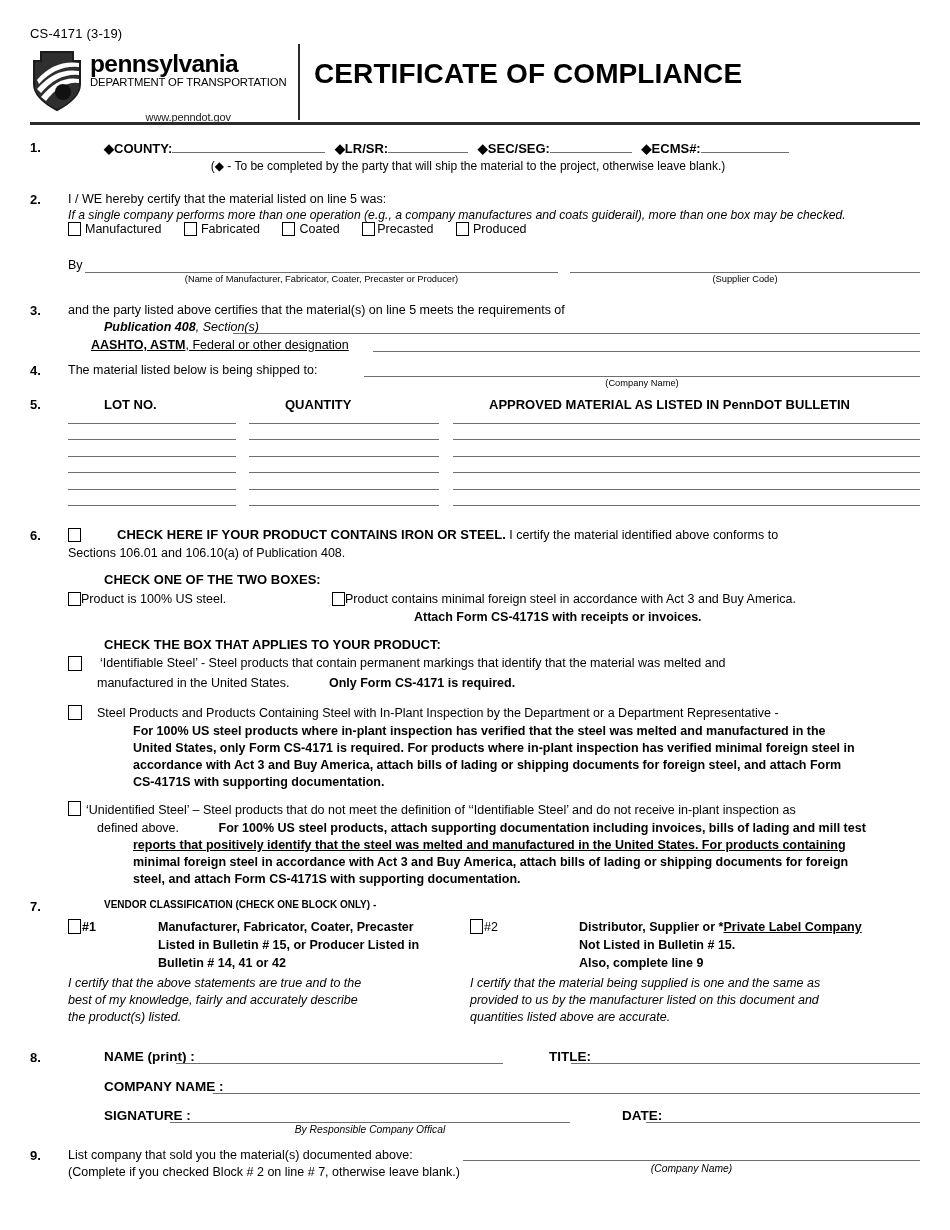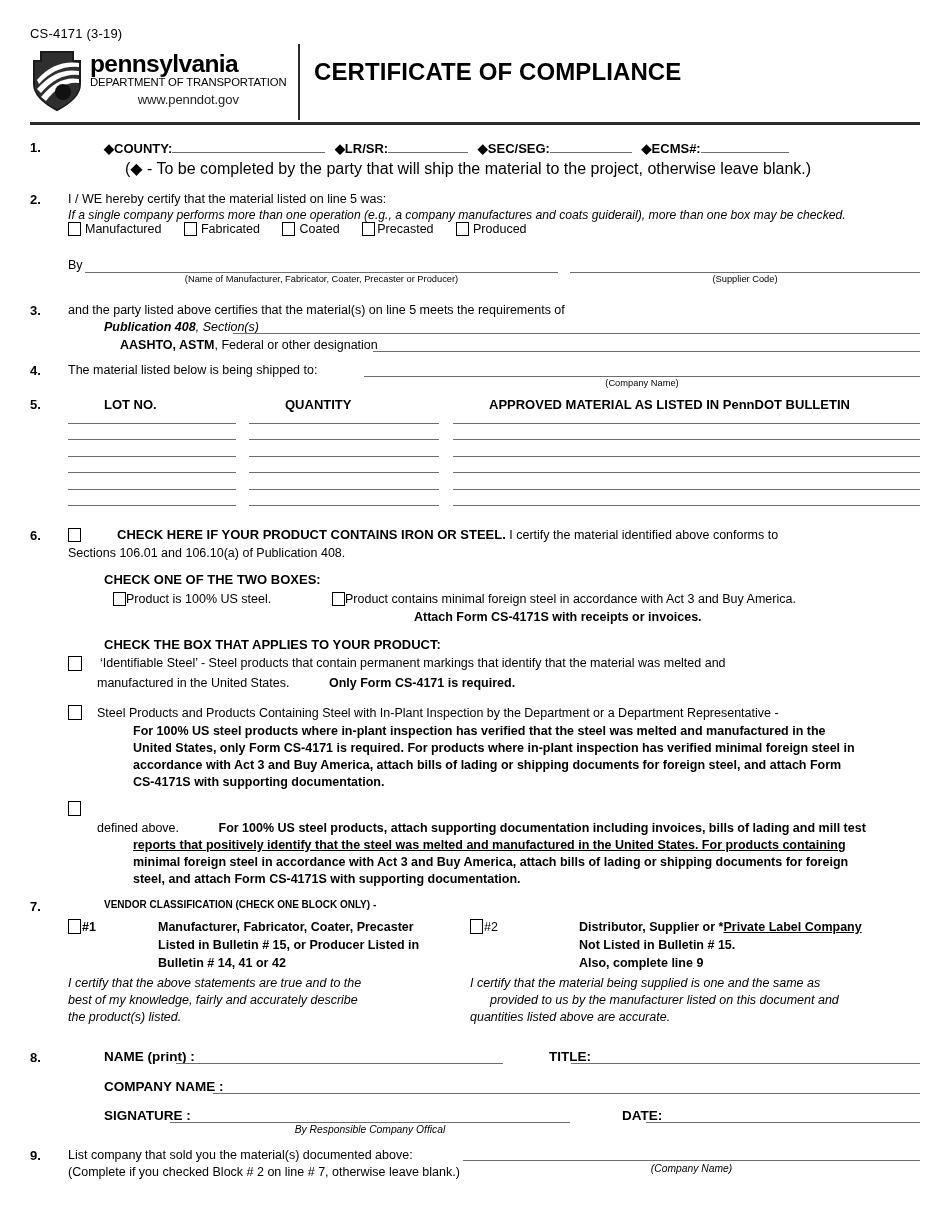--- a/index.html
+++ b/index.html
@@ -13,23 +13,23 @@
   }
   .page{position:relative;width:950px;height:1230px;overflow:hidden;}
 
   
   .formcode{position:absolute;left:30px;top:26px;font-size:13px;letter-spacing:.2px;}
   .logoblock{position:absolute;left:30px;top:50px;width:258px;height:66px;}
   .keystone{position:absolute;left:2px;top:0;width:50px;height:62px;}
   .penntext{position:absolute;left:60px;top:1px;}
   .pennname{font-size:24.5px;font-weight:bold;letter-spacing:-0.6px;line-height:26px;}
   .penndept{font-size:11.3px;letter-spacing:-0.15px;line-height:13px;margin-top:-1px;}
-  .pennurl{font-size:13px;text-align:center;margin-top:3px;letter-spacing:-.1px;color:#222;}
+  .pennurl{font-size:11px;text-align:center;margin-top:22px;letter-spacing:-.1px;color:#222;}
   .vrule{position:absolute;left:298px;top:44px;width:2px;height:76px;background:#2b2b2b;}
-  .doctitle{position:absolute;left:314px;top:58px;font-size:24px;font-weight:bold;letter-spacing:.1px;}
+  .doctitle{position:absolute;left:314px;top:58px;font-size:28px;font-weight:bold;letter-spacing:.1px;}
   .hrule{position:absolute;left:30px;top:122px;width:890px;height:2.5px;background:#2b2b2b;}
 
   
   .num{position:absolute;font-weight:bold;font-size:13px;}
   .blk{position:absolute;}
   .b{font-weight:bold;margin-left:36px;}
   .i{font-style:italic;}
   .u{text-decoration:underline;}
 
   .line{display:inline-block;border-bottom:1.3px solid #6e6e6e;vertical-align:baseline;height:12px;}
@@ -69,21 +69,21 @@
   <div class="doctitle">CERTIFICATE OF COMPLIANCE</div>
   <div class="hrule"></div>
 
   <div class="num" style="left:30px;top:140px;">1.</div>
   <div class="blk" style="left:68px;top:140px;width:860px;font-size:13px;">
     <span class="b">◆COUNTY:</span><span class="line" style="width:153px;"></span>
     <span class="b" style="margin-left:6px;">◆LR/SR:</span><span class="line" style="width:80px;"></span>
     <span class="b" style="margin-left:6px;">◆SEC/SEG:</span><span class="line" style="width:82px;"></span>
     <span class="b" style="margin-left:6px;">◆ECMS#:</span><span class="line" style="width:88px;"></span>
   </div>
-  <div class="blk" style="left:68px;top:159px;width:800px;text-align:center;font-size:16px;">(◆ - To be completed by the party that will ship the material to the project, otherwise leave blank.)</div>
+  <div class="blk" style="left:68px;top:159px;width:800px;text-align:center;font-size:12px;">(◆ - To be completed by the party that will ship the material to the project, otherwise leave blank.)</div>
 
   <div class="num" style="left:30px;top:192px;">2.</div>
   <div class="blk" style="left:68px;top:192px;">I / WE hereby certify that the material listed on line 5 was:</div>
   <div class="blk i" style="left:68px;top:208px;font-size:12.2px;">If a single company performs more than one operation (e.g., a company manufactures and coats guiderail), more than one box may be checked.</div>
 
   <div class="blk" style="left:68px;top:222px;">
     <span class="cb"></span><span style="margin-left:4px;">Manufactured</span>
     <span class="cb" style="margin-left:19px;"></span><span style="margin-left:4px;">Fabricated</span>
     <span class="cb" style="margin-left:19px;"></span><span style="margin-left:4px;">Coated</span>
     <span class="cb" style="margin-left:19px;"></span><span style="margin-left:2px;">Precasted</span>
@@ -95,21 +95,21 @@
   <div class="caption" style="left:85px;top:274px;width:473px;">(Name of Manufacturer, Fabricator, Coater, Precaster or Producer)</div>
   <div class="rule" style="left:570px;top:272px;width:350px;"></div>
   <div class="caption" style="left:570px;top:274px;width:350px;">(Supplier Code)</div>
 
   <div class="num" style="left:30px;top:303px;">3.</div>
   <div class="blk" style="left:68px;top:303px;">and the party listed above certifies that the material(s) on line 5 meets the requirements of</div>
   <div class="blk" style="left:68px;top:320px;font-style:italic;">
     <span class="b">Publication 408</span><span>, Section(s)</span>
   </div>
   <div class="rule" style="left:233px;top:333px;width:687px;"></div>
-  <div class="blk" style="left:84px;top:338px;">
+  <div class="blk" style="left:55px;top:338px;text-decoration:underline;">
     <span class="b">AASHTO, ASTM</span><span>, Federal or other designation</span>
   </div>
   <div class="rule" style="left:373px;top:351px;width:547px;"></div>
 
   <div class="num" style="left:30px;top:363px;">4.</div>
   <div class="blk" style="left:68px;top:363px;">The material listed below is being shipped to:</div>
   <div class="rule" style="left:364px;top:376px;width:556px;"></div>
   <div class="caption" style="left:364px;top:378px;width:556px;">(Company Name)</div>
 
   <div class="num" style="left:30px;top:397px;">5.</div>
@@ -139,21 +139,21 @@
     </div>
 
   <div class="num" style="left:30px;top:528px;">6.</div>
   <div class="blk" style="left:68px;top:527px;width:860px;">
     <span class="cb"></span><span class="b" style="font-size:13px;">CHECK HERE IF YOUR PRODUCT CONTAINS IRON OR STEEL.</span><span> I certify the material identified above conforms to</span>
   </div>
   <div class="blk" style="left:68px;top:546px;">Sections 106.01 and 106.10(a) of Publication 408.</div>
 
   <div class="blk b" style="left:68px;top:572px;font-size:13px;">CHECK ONE OF THE TWO BOXES:</div>
 
-  <div class="blk" style="left:68px;top:592px;margin-left:45px;">
+  <div class="blk" style="left:68px;top:592px;">
     <span class="cb"></span><span>Product is 100% US steel.</span>
   </div>
   <div class="blk" style="left:332px;top:592px;">
     <span class="cb"></span><span>Product contains minimal foreign steel in accordance with Act 3 and Buy America.</span>
   </div>
   <div class="blk b" style="left:378px;top:610px;">Attach Form CS-4171S with receipts or invoices.</div>
 
   <div class="blk b" style="left:68px;top:637px;font-size:13px;">CHECK THE BOX THAT APPLIES TO YOUR PRODUCT:</div>
 
   <div class="blk" style="left:68px;top:656px;">
@@ -169,20 +169,21 @@
   </div>
   <div class="blk" style="left:97px;top:706px;width:830px;">Steel Products and Products Containing Steel with In-Plant Inspection by the Department or a Department Representative -</div>
   <div class="blk b" style="left:97px;top:724px;width:830px;">For 100% US steel products where in-plant inspection has verified that the steel was melted and manufactured in the</div>
   <div class="blk b" style="left:97px;top:741px;width:830px;">United States, only Form CS-4171 is required. For products where in-plant inspection has verified minimal foreign steel in</div>
   <div class="blk b" style="left:97px;top:758px;width:830px;">accordance with Act 3 and Buy America, attach bills of lading or shipping documents for foreign steel, and attach Form</div>
   <div class="blk b" style="left:97px;top:775px;width:830px;">CS-4171S with supporting documentation.</div>
 
   <div class="blk" style="left:68px;top:801px;">
     <span class="cb" style="width:13px;height:15px;"></span>
   </div>
+  <div class="blk" style="left:86px;top:803px;width:845px;">‘Unidentified Steel’ – Steel products that do not meet the definition of ‘‘Identifiable Steel’ and do not receive in-plant inspection as</div>
   <div class="blk" style="left:97px;top:821px;width:835px;">
     <span>defined above. </span><span class="b">For 100% US steel products, attach supporting documentation including invoices, bills of lading and mill test</span>
   </div>
   <div class="blk b" style="left:97px;top:838px;width:835px;text-decoration:underline;">reports that positively identify that the steel was melted and manufactured in the United States. For products containing</div>
   <div class="blk b" style="left:97px;top:855px;width:835px;">minimal foreign steel in accordance with Act 3 and Buy America, attach bills of lading or shipping documents for foreign</div>
   <div class="blk b" style="left:97px;top:872px;width:835px;">steel, and attach Form CS-4171S with supporting documentation.</div>
 
   <div class="num" style="left:30px;top:899px;">7.</div>
   <div class="blk b" style="left:68px;top:899px;font-size:10px;">VENDOR CLASSIFICATION (CHECK ONE BLOCK ONLY) -</div>
 
@@ -198,21 +199,21 @@
 
   <div class="blk" style="left:470px;top:919px;">
     <span class="cb" style="width:13px;height:15px;"></span><span style="font-size:12.5px;margin-left:1px;">#2</span>
   </div>
   <div class="blk b" style="left:543px;top:920px;">
     <span>Distributor,  Supplier  or  *</span><span class="u">Private Label Company</span>
   </div>
   <div class="blk b" style="left:543px;top:938px;">Not Listed in Bulletin # 15.</div>
   <div class="blk b" style="left:543px;top:956px;">Also, complete line 9</div>
   <div class="blk i" style="left:470px;top:976px;">I certify that the material being supplied is one and the same as</div>
-  <div class="blk i" style="left:470px;top:993px;margin-left:20px;">provided to us by the manufacturer listed on this document and</div>
+  <div class="blk i" style="left:470px;top:993px;">provided to us by the manufacturer listed on this document and</div>
   <div class="blk i" style="left:470px;top:1010px;">quantities listed above are accurate.</div>
 
   <div class="num" style="left:30px;top:1050px;">8.</div>
   <div class="blk b" style="left:68px;top:1049px;font-size:13.5px;">NAME (print) :</div>
   <div class="rule" style="left:176px;top:1063px;width:327px;"></div>
   <div class="blk b" style="left:513px;top:1049px;font-size:13.5px;">TITLE:</div>
   <div class="rule" style="left:571px;top:1063px;width:349px;"></div>
 
   <div class="blk b" style="left:68px;top:1079px;font-size:13.5px;">COMPANY NAME :</div>
   <div class="rule" style="left:213px;top:1093px;width:707px;"></div>

